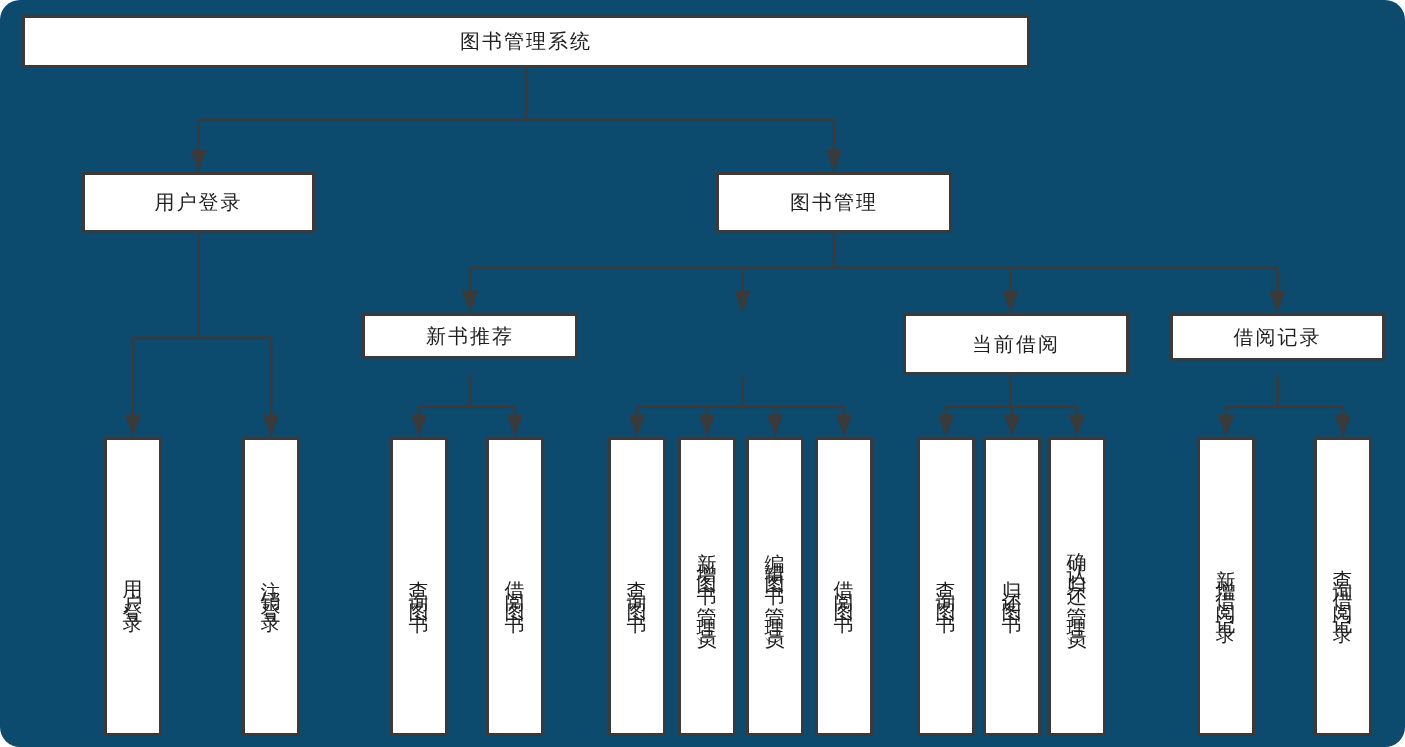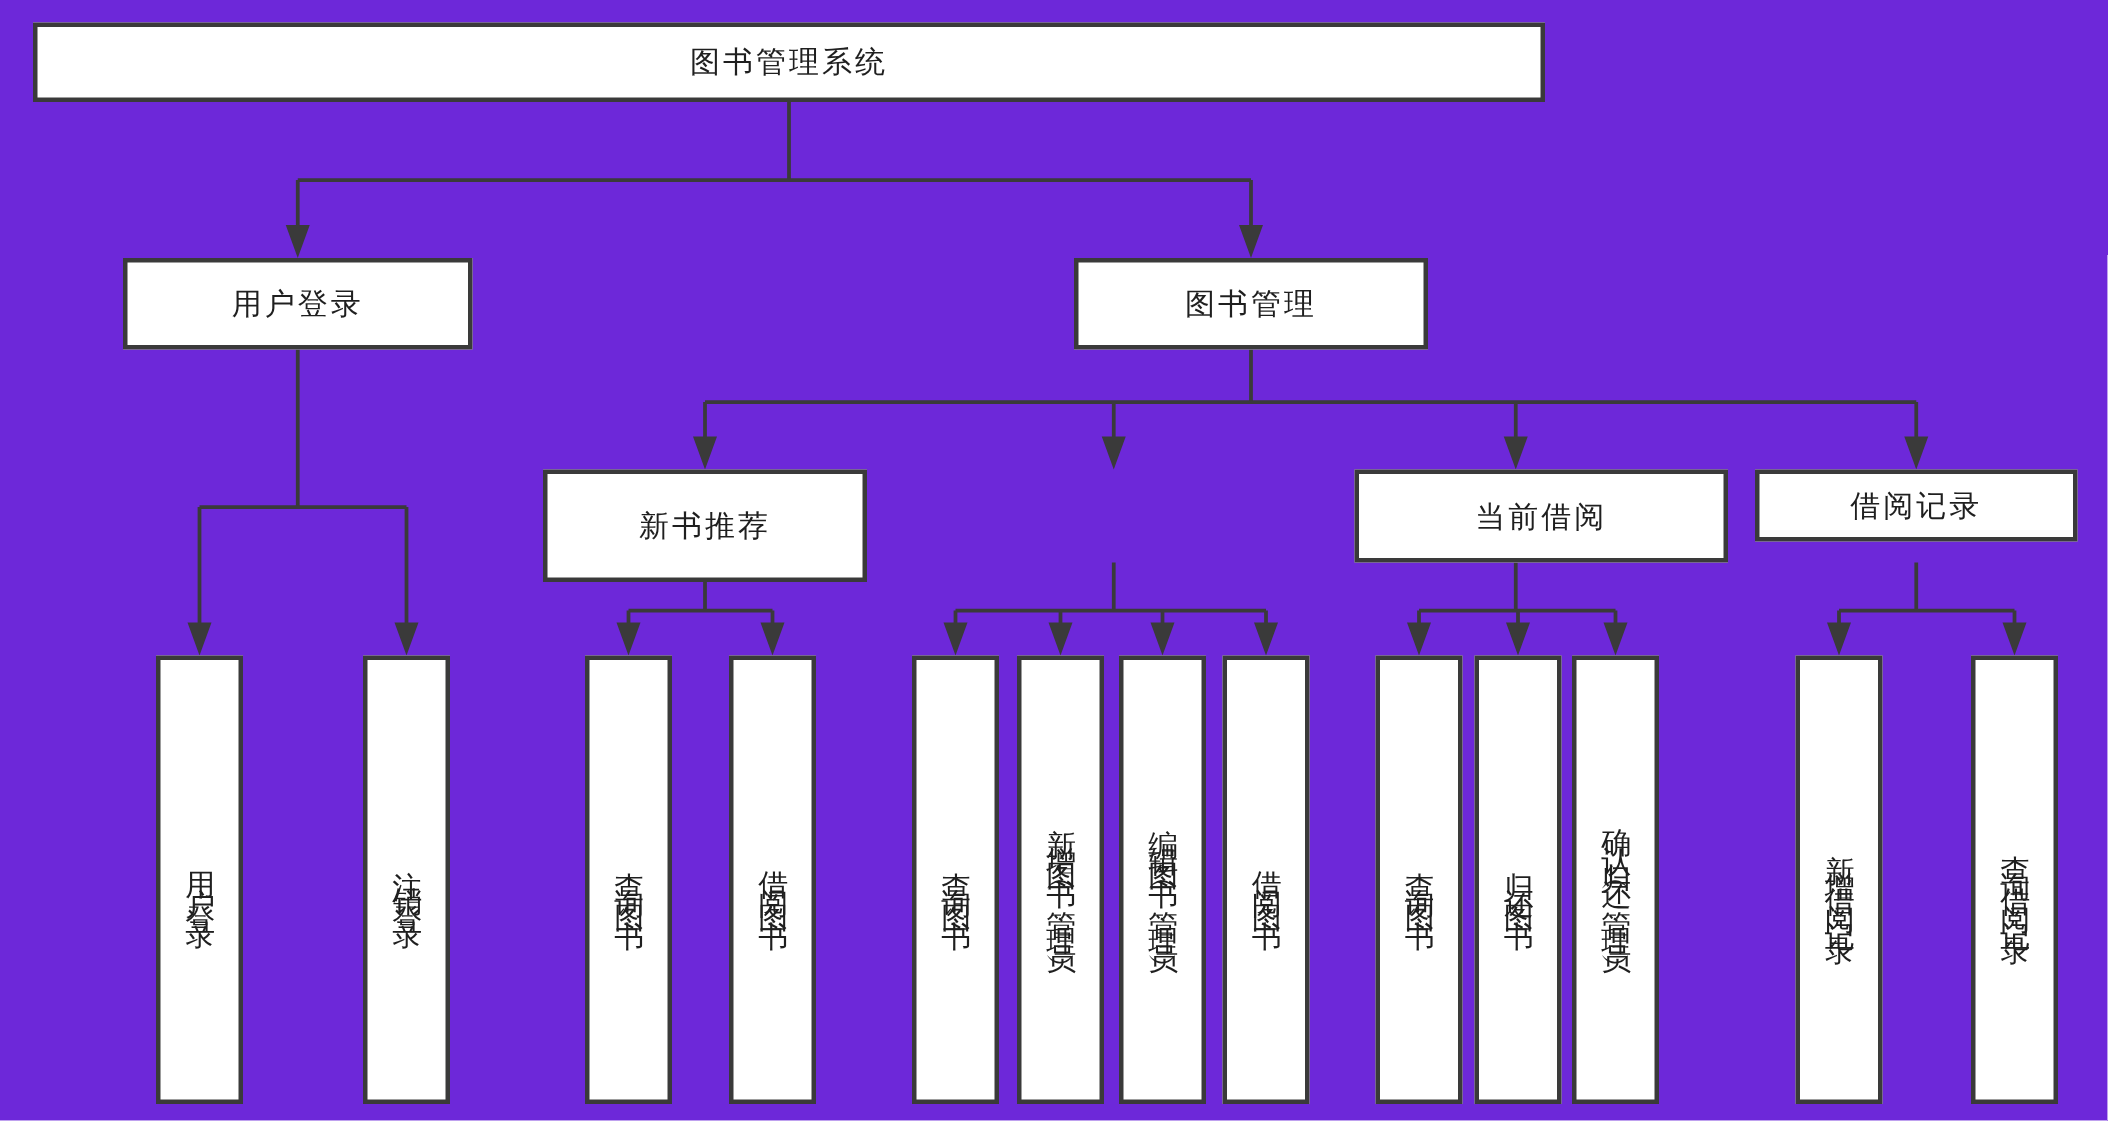--- a/index.html
+++ b/index.html
@@ -1,22 +1,23 @@
 <!DOCTYPE html>
 <html><head>
 <meta charset="utf-8">
 <style>
   html, body { margin: 0; padding: 0; background: #ffffff; }
   .canvas {
     position: relative;
     width: 1405px;
     height: 747px;
-    background: #6d28d9;
+    background: #0c4a6e;
     overflow: hidden;
     font-family: "Liberation Sans", "DejaVu Sans", sans-serif;
+    border-radius: 20px;
   }
   .connectors {
     position: absolute;
     left: 0; top: 0;
     width: 1405px; height: 747px;
     pointer-events: none;
   }
   .node {
     position: absolute;
     box-sizing: border-box;
@@ -46,23 +47,23 @@
     font-size: 17px;
     letter-spacing: 1px;
     color: #b9bcc4;
     white-space: nowrap;
     z-index: 5;
   }
   
   #node-root            { left: 22px;   top: 15px;  width: 1008px; height: 53px; }
   #node-user-login      { left: 82px;   top: 172px; width: 233px;  height: 61px; }
   #node-book-management { left: 716px;  top: 172px; width: 236px;  height: 61px; text-align: center; }
-  #node-new-book-recommend { left: 362px;  top: 313px; width: 216px; height: 75px; }
+  #node-new-book-recommend { left: 362px;  top: 313px; width: 216px; height: 46px; }
   #node-book-borrow        { left: 635px;  top: 313px; width: 215px; height: 62px; }
-  #node-current-borrow     { left: 903px;  top: 313px; width: 249px; height: 62px; }
+  #node-current-borrow     { left: 903px;  top: 313px; width: 226px; height: 62px; }
   #node-borrow-records     { left: 1170px; top: 313px; width: 215px; height: 48px; }
   #leaf-user-login          { left: 104px;  }
   #leaf-logout-login        { left: 242px;  }
   #leaf-query-books-recommend  { left: 390px;  }
   #leaf-borrow-books-recommend { left: 486px;  }
   #leaf-query-books-borrow  { left: 608px;  }
   #leaf-add-book-admin      { left: 678px;  }
   #leaf-edit-book-admin     { left: 746px;  }
   #leaf-borrow-books-borrow { left: 815px;  }
   #leaf-query-books-current { left: 917px;  }

